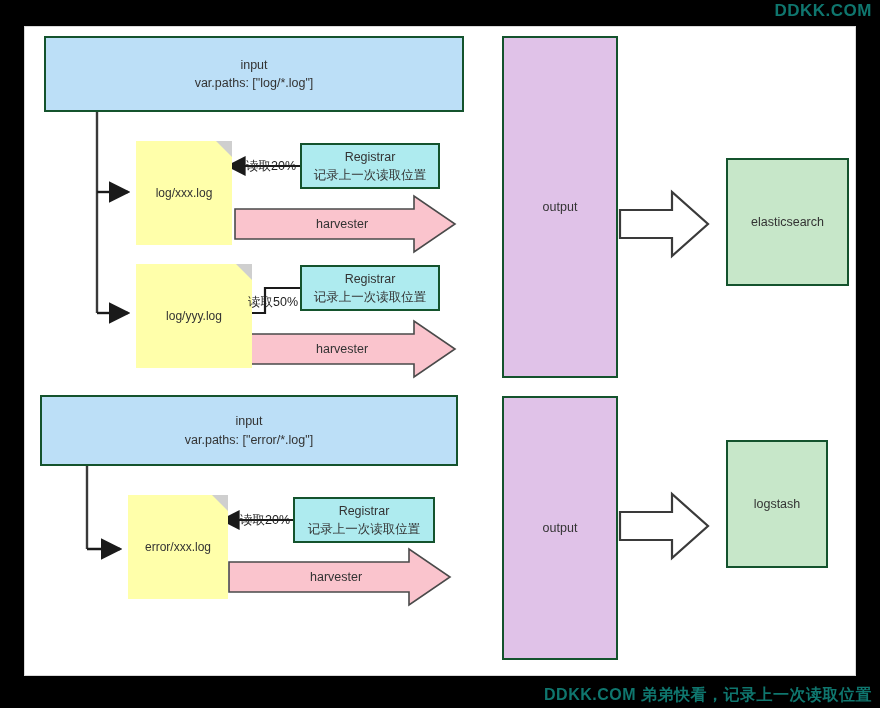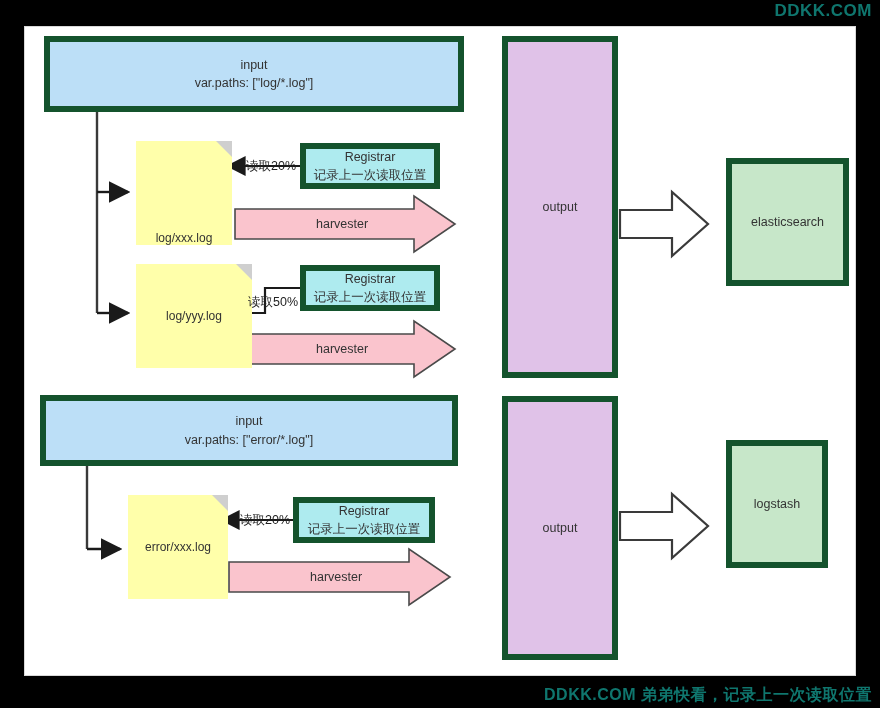--- a/index.html
+++ b/index.html
@@ -3,21 +3,21 @@
 <meta charset="utf-8">
 <style>
   html,body{margin:0;padding:0;background:#000;}
   body{width:880px;height:708px;font-family:"Liberation Sans","DejaVu Sans",sans-serif;overflow:hidden;}
   #stage{position:relative;width:880px;height:708px;background:#000;}
   #canvas{position:absolute;left:24px;top:26px;width:832px;height:650px;background:#ffffff;border:1px solid #d9d9d9;box-sizing:border-box;}
   .wm{position:absolute;color:#0f766e;font-weight:bold;letter-spacing:.5px;white-space:nowrap;}
   #wm-top{right:8px;top:1px;font-size:17px;}
   #wm-bottom{right:8px;bottom:2px;font-size:16px;}
   svg#diagram{position:absolute;left:0;top:0;width:880px;height:708px;pointer-events:none;}
-  .box{position:absolute;box-sizing:border-box;border:6px solid #14532d;display:flex;align-items:center;justify-content:center;text-align:center;color:#333;font-size:12.5px;line-height:1.45;}
+  .box{position:absolute;box-sizing:border-box;border:2px solid #14532d;display:flex;align-items:center;justify-content:center;text-align:center;color:#333;font-size:12.5px;line-height:1.45;}
   .box.blue{background:#bcdff7;}
   .box.cyan{background:#aeebef;}
   .box.purple{background:#e0c2e8;}
   .box.green{background:#c7e7c9;}
   .note{position:absolute;box-sizing:border-box;background:#ffffaa;display:flex;align-items:center;justify-content:center;color:#333;font-size:12px;}
   .note .fold{position:absolute;right:0;top:0;width:0;height:0;border-left:16px solid transparent;border-top:16px solid #cfcfcf;}
   .lbl{position:absolute;color:#222;font-size:12.5px;white-space:nowrap;margin-left:16px;}
   .harv-lbl{position:absolute;color:#333;font-size:12.5px;white-space:nowrap;}
 </style>
 </head>
@@ -83,21 +83,21 @@
     </g>
   </svg>
 
   <div class="box blue" style="left:44px;top:36px;width:420px;height:76px;">
     <div>
       <div>input</div>
       <div>var.paths: ["log/*.log"]</div>
     </div>
   </div>
 
-  <div class="note" style="left:136px;top:141px;width:96px;height:104px;align-items:flex-end;">
+  <div class="note" style="left:136px;top:141px;width:96px;height:104px;">
     <span class="fold"></span>
     <span>log/xxx.log</span>
   </div>
 
   <div class="lbl" style="left:230px;top:158px;">读取20%</div>
 
   <div class="box cyan" style="left:300px;top:143px;width:140px;height:46px;">
     <div>
       <div>Registrar</div>
       <div>记录上一次读取位置</div>

